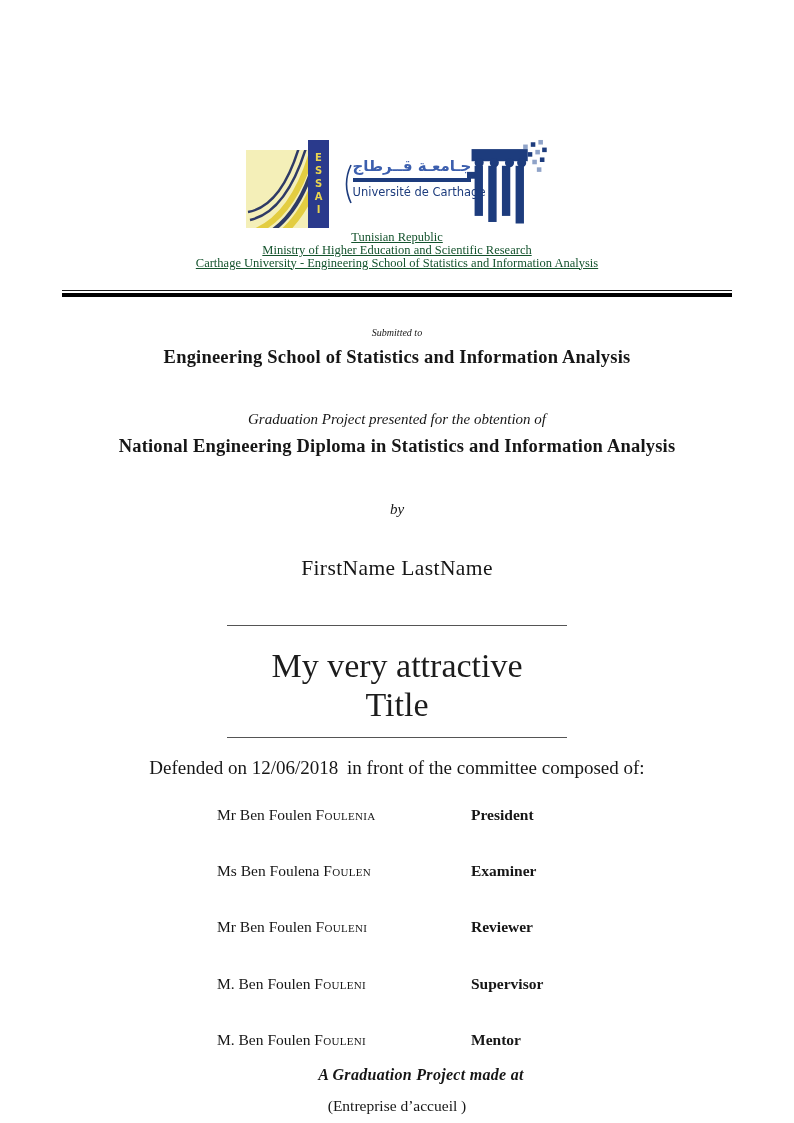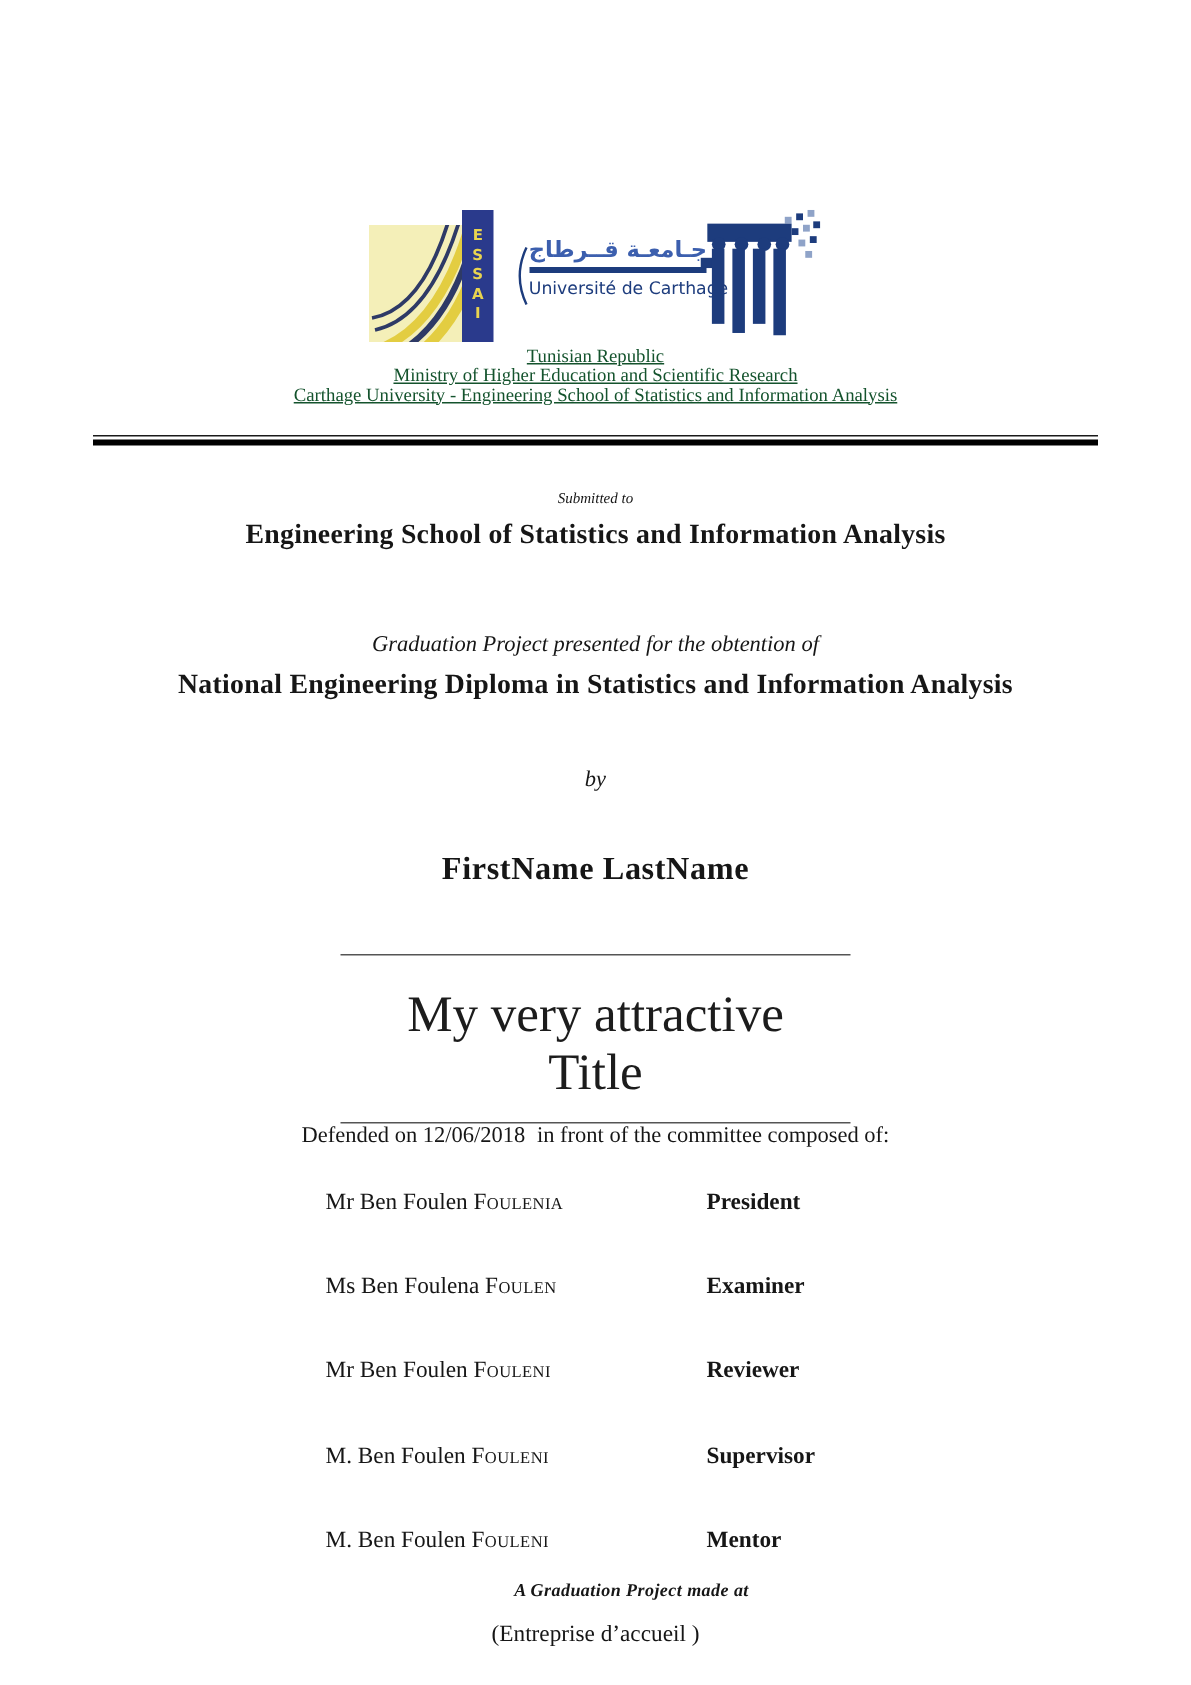--- a/index.html
+++ b/index.html
@@ -78,49 +78,49 @@
 
   
   .double-rule { width: 670px; margin: 21px auto 0; border-top: 1.5px solid #1a1a1a; }
   .double-rule .thick { margin-top: 2px; height: 3.5px; background: #000; }
 
   
   .center { text-align: center; }
   .italic { font-style: italic; }
   .submitted  { margin-top: 30px; font-size: 10px; font-style: italic; }
   .school     { margin-top: 9px;  font-size: 18.5px; font-weight: bold; letter-spacing: 0.2px; }
-  .presented  { margin-top: 54px; font-size: 15px; font-family: Liberation Serif, serif; }
+  .presented  { margin-top: 43px; font-size: 15px; font-family: Liberation Serif, serif; }
   .diploma    { margin-top: 8px;  font-size: 18.5px; font-weight: bold; letter-spacing: 0.2px; }
   .by         { margin-top: 44px; font-size: 15px; }
-  .author     { margin-top: 38px; font-size: 21.5px; font-weight: bold; letter-spacing: 0.4px; }
+  .author     { margin-top: 38px; font-size: 21.5px; font-weight: normal; letter-spacing: 0.4px; }
 
   
   .rule-thin { width: 340px; margin: 0 auto; border-top: 1px solid #555; height: 0; }
   .rule-a { margin-top: 44px; }
   .main-title { margin-top: 20px; font-size: 34px; line-height: 1.16; color: #1c1c1c; font-weight: normal; }
   .rule-b { margin-top: 12px; }
 
   
-  .defended { font-size: 15px; }
+  .defended { margin-top: 19px; font-size: 19px; }
   .defended .date { margin-right: 4px; }
   .committee {
     margin-top: 26px;
     display: grid;
     grid-template-columns: 223px 112px;
     justify-content: center;
     font-size: 15.5px;
     line-height: 19.4px;
     gap: 37px;
   }
   .committee .name-cell { text-align: left; padding-left: 6px; }
   .committee .role-cell { text-align: left; font-weight: bold; }
   .surname { font-variant: small-caps; letter-spacing: 0.3px; }
 
   
-  .made-at { margin-top: 16px; font-size: 12px; font-weight: bold; font-style: italic; letter-spacing: 0.3px; padding-left: 48px; }
+  .made-at { margin-top: 16px; font-size: 16px; font-weight: bold; font-style: italic; letter-spacing: 0.3px; padding-left: 48px; }
   .host    { margin-top: 13px; font-size: 15.5px; }
 </style>
 </head>
 <body>
 
 <div class="page">
 
   <div class="logo-row">
 
     <div class="essai-logo">

